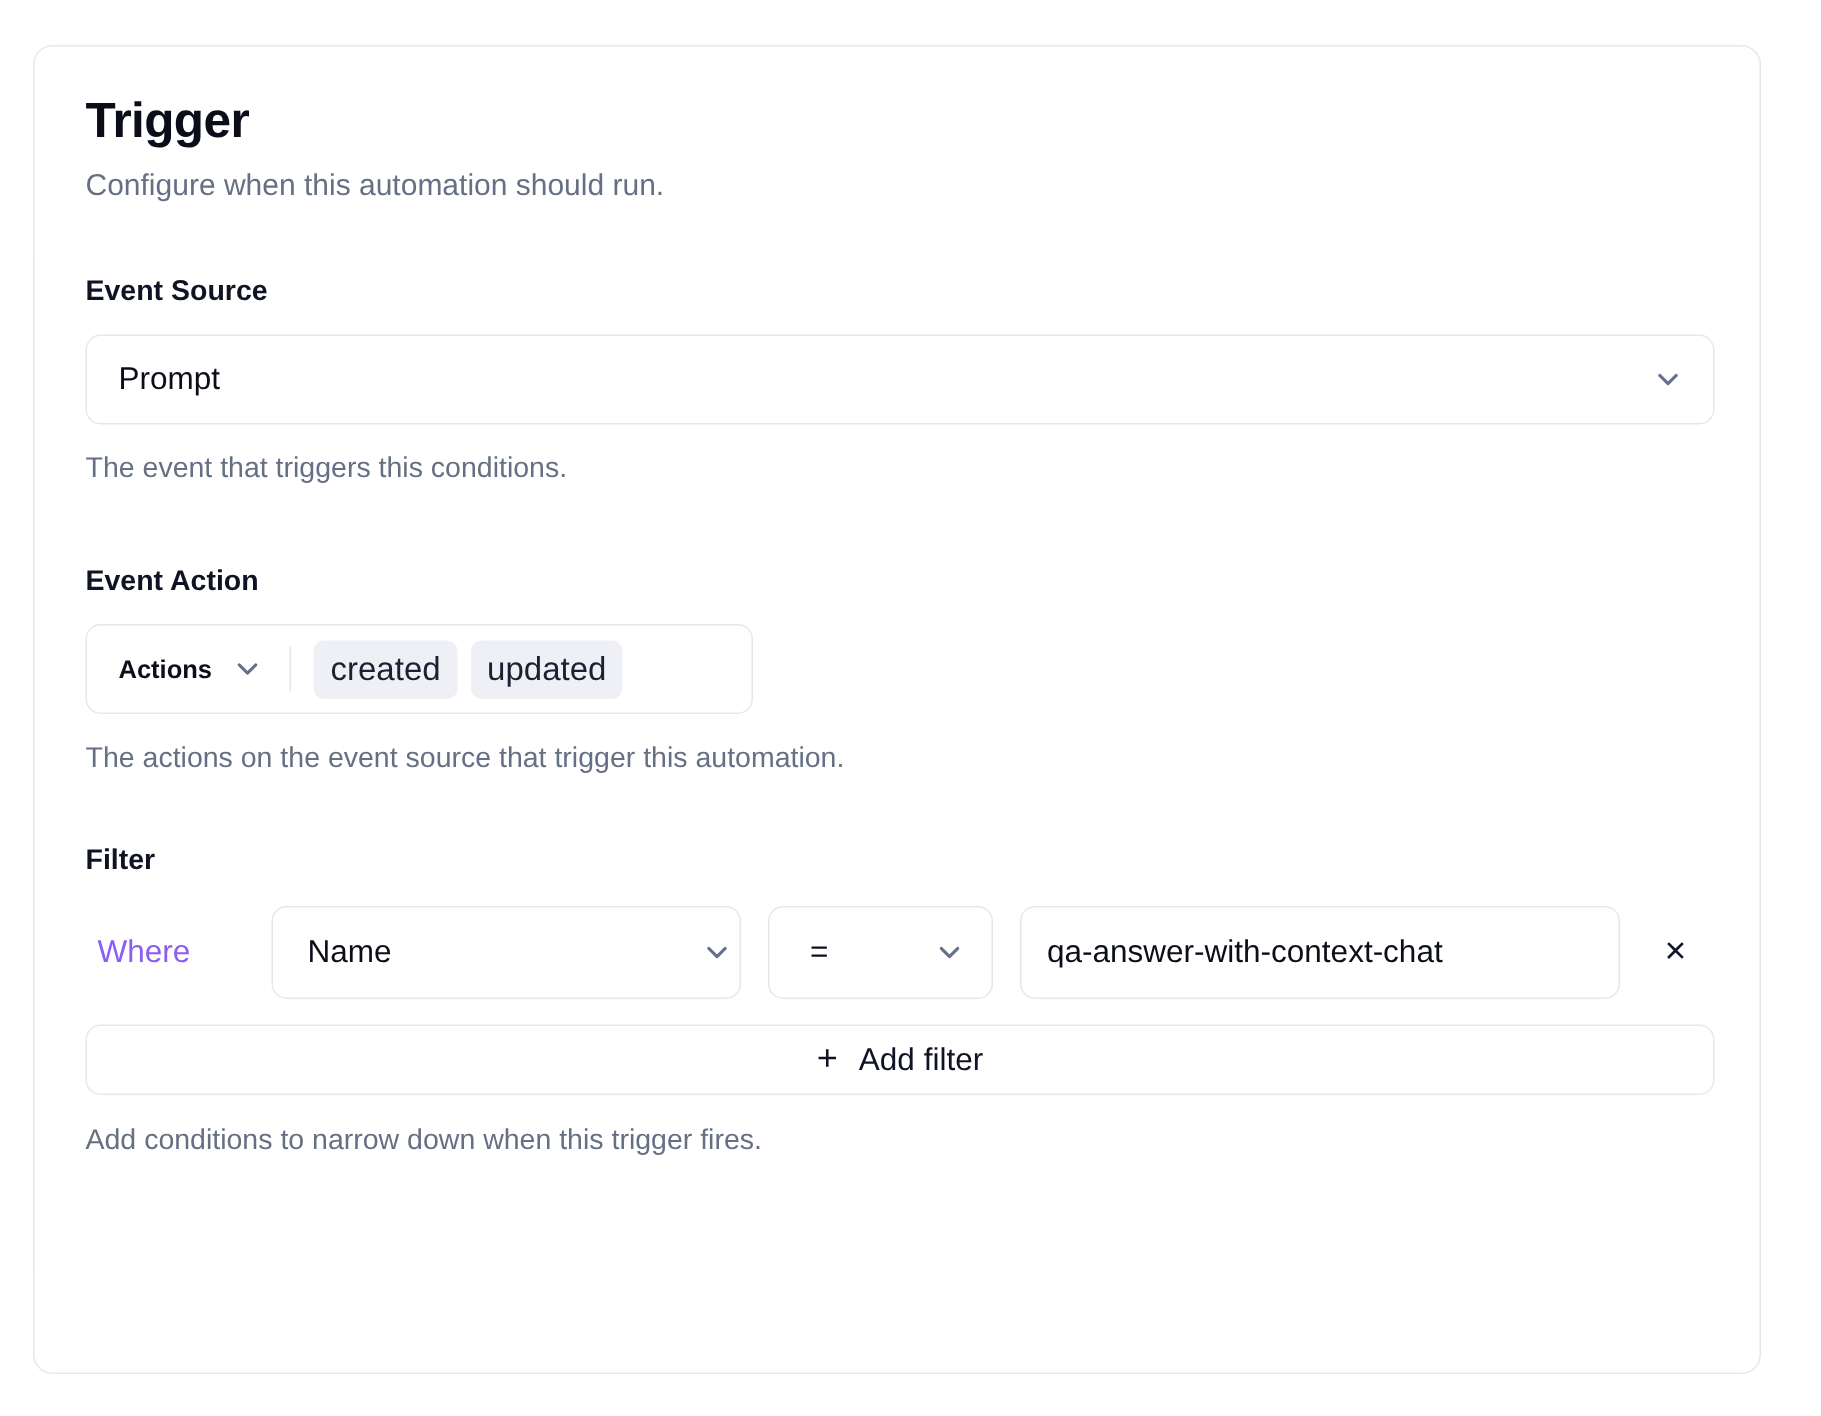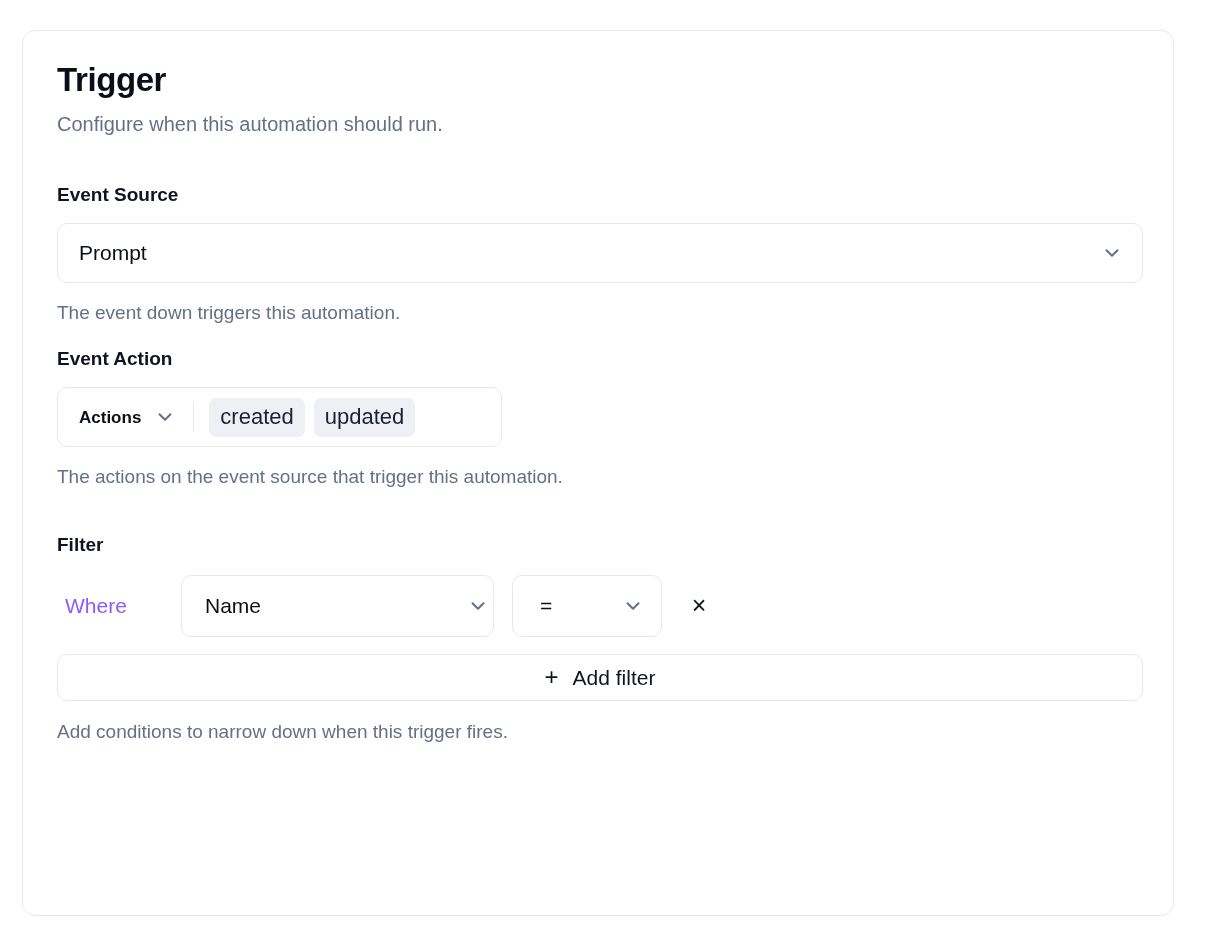--- a/index.html
+++ b/index.html
@@ -58,21 +58,21 @@
   }
 
   .helper-text {
     font-size: 19px;
     color: #667085;
     line-height: 1.3;
   }
 
   
   .block-event-source { margin-top: 47px; }
-  .block-event-action { margin-top: 23px; }
+  .block-event-action { margin-top: 52px; }
   .block-filter       { margin-top: 44px; }
 
   
   .select-full {
     margin-top: 16px;
     width: 1086px;
     height: 60px;
     background: #ffffff;
     border: 1px solid #e6e8ee;
     border-radius: 10px;
@@ -247,21 +247,21 @@
 
       <div class="select-full">
         <span class="select-value">Prompt</span>
         <span class="chevron">
           <svg width="22" height="22" viewBox="0 0 24 24" fill="none" stroke="#64718a" stroke-width="2.2" stroke-linecap="round" stroke-linejoin="round">
               <polyline points="6 9 12 15 18 9"></polyline>
             </svg>
         </span>
       </div>
 
-      <div class="helper-text helper-after">The event down triggers this automation.</div>
+      <div class="helper-text helper-after">The event that triggers this conditions.</div>
     </div>
 
     <div class="block-event-action">
       <div class="field-label">Event Action</div>
 
       <div class="actions-control">
         <span class="actions-label">Actions</span>
         <span class="actions-chevron">
           <svg width="22" height="22" viewBox="0 0 24 24" fill="none" stroke="#64718a" stroke-width="2.2" stroke-linecap="round" stroke-linejoin="round">
               <polyline points="6 9 12 15 18 9"></polyline>
@@ -292,20 +292,23 @@
 
         <div class="filter-select filter-op">
           <span class="select-value">=</span>
           <span class="chevron">
             <svg width="22" height="22" viewBox="0 0 24 24" fill="none" stroke="#64718a" stroke-width="2.2" stroke-linecap="round" stroke-linejoin="round">
                 <polyline points="6 9 12 15 18 9"></polyline>
               </svg>
           </span>
         </div>
 
+        <div class="filter-value-box">
+          <span class="filter-value-text">qa-answer-with-context-chat</span>
+        </div>
 
         <button class="remove-filter">
           <span>×</span>
         </button>
       </div>
 
       <button class="add-filter-btn">
         <span class="plus-icon">+</span>
         <span class="add-filter-label">Add filter</span>
       </button>

